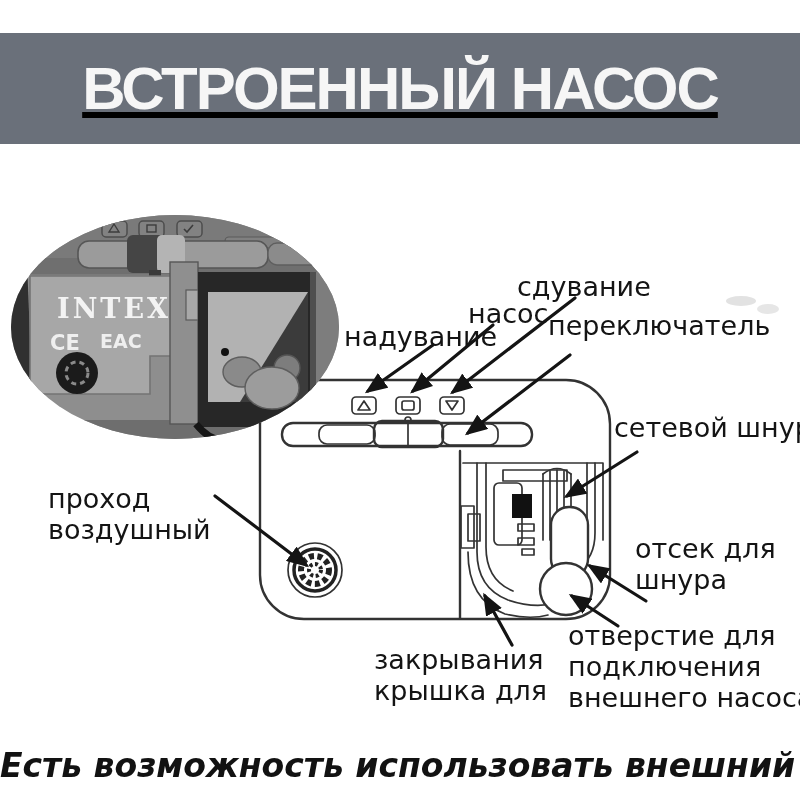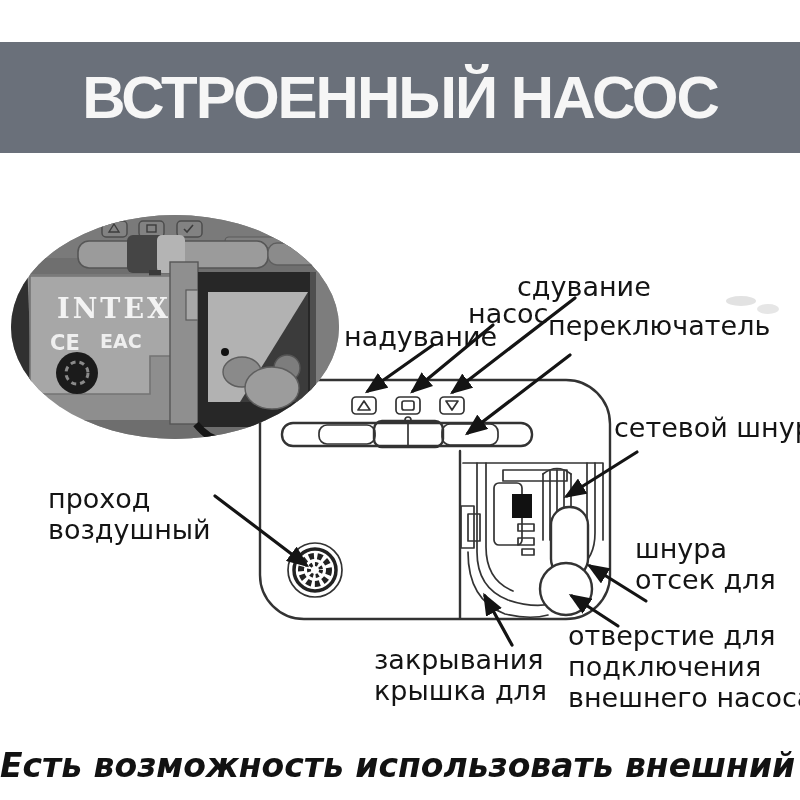--- a/index.html
+++ b/index.html
@@ -3,23 +3,23 @@
 <meta charset="utf-8">
 <style>
   html,body{margin:0;padding:0}
   body{
     width:800px;height:800px;position:relative;overflow:hidden;
     background:var(--page_bg,#ffffff);
     font-family:"DejaVu Sans",sans-serif;
   }
   
   .banner{
-    position:absolute;left:0;top:42px;width:800px;height:111px;
+    position:absolute;left:0;top:33px;width:800px;height:111px;
     background:var(--header_bg,#6a707a);
-    display:flex;align-items:center;justify-content:center;z-index:3;
+    display:flex;align-items:center;justify-content:center;z-index:3;text-decoration:underline;
   }
   .banner .title{
     color:var(--header_text,#f6f6f6);
     font-family:"Liberation Sans",sans-serif;
     font-weight:bold;font-size:60px;letter-spacing:-2px;white-space:nowrap;
   }
   
   svg.stage{position:absolute;left:0;top:0;width:800px;height:800px;z-index:1}
   .ln{fill:none;stroke:var(--line_color,#333);stroke-width:2.4;stroke-linejoin:round;stroke-linecap:round}
   .ln2{fill:none;stroke:var(--line_color,#333);stroke-width:1.7;stroke-linejoin:round;stroke-linecap:round}
@@ -187,22 +187,22 @@
 <div class="lbl" style="left:517px;top:271px">сдувание</div>
 <div class="lbl" style="left:548px;top:310px">переключатель</div>
 <div class="lbl" style="left:614px;top:412px">сетевой шнур</div>
 
 <div class="lbl" style="left:48px;top:483px">
   <div>проход</div>
   <div>воздушный</div>
 </div>
 
 <div class="lbl" style="left:635px;top:533px">
+  <div>отсек для</div>
   <div>шнура</div>
-  <div>отсек для</div>
 </div>
 
 <div class="lbl" style="left:374px;top:644px">
   <div>закрывания</div>
   <div>крышка для</div>
 </div>
 
 <div class="lbl" style="left:568px;top:620px">
   <div>отверстие для</div>
   <div>подключения</div>

